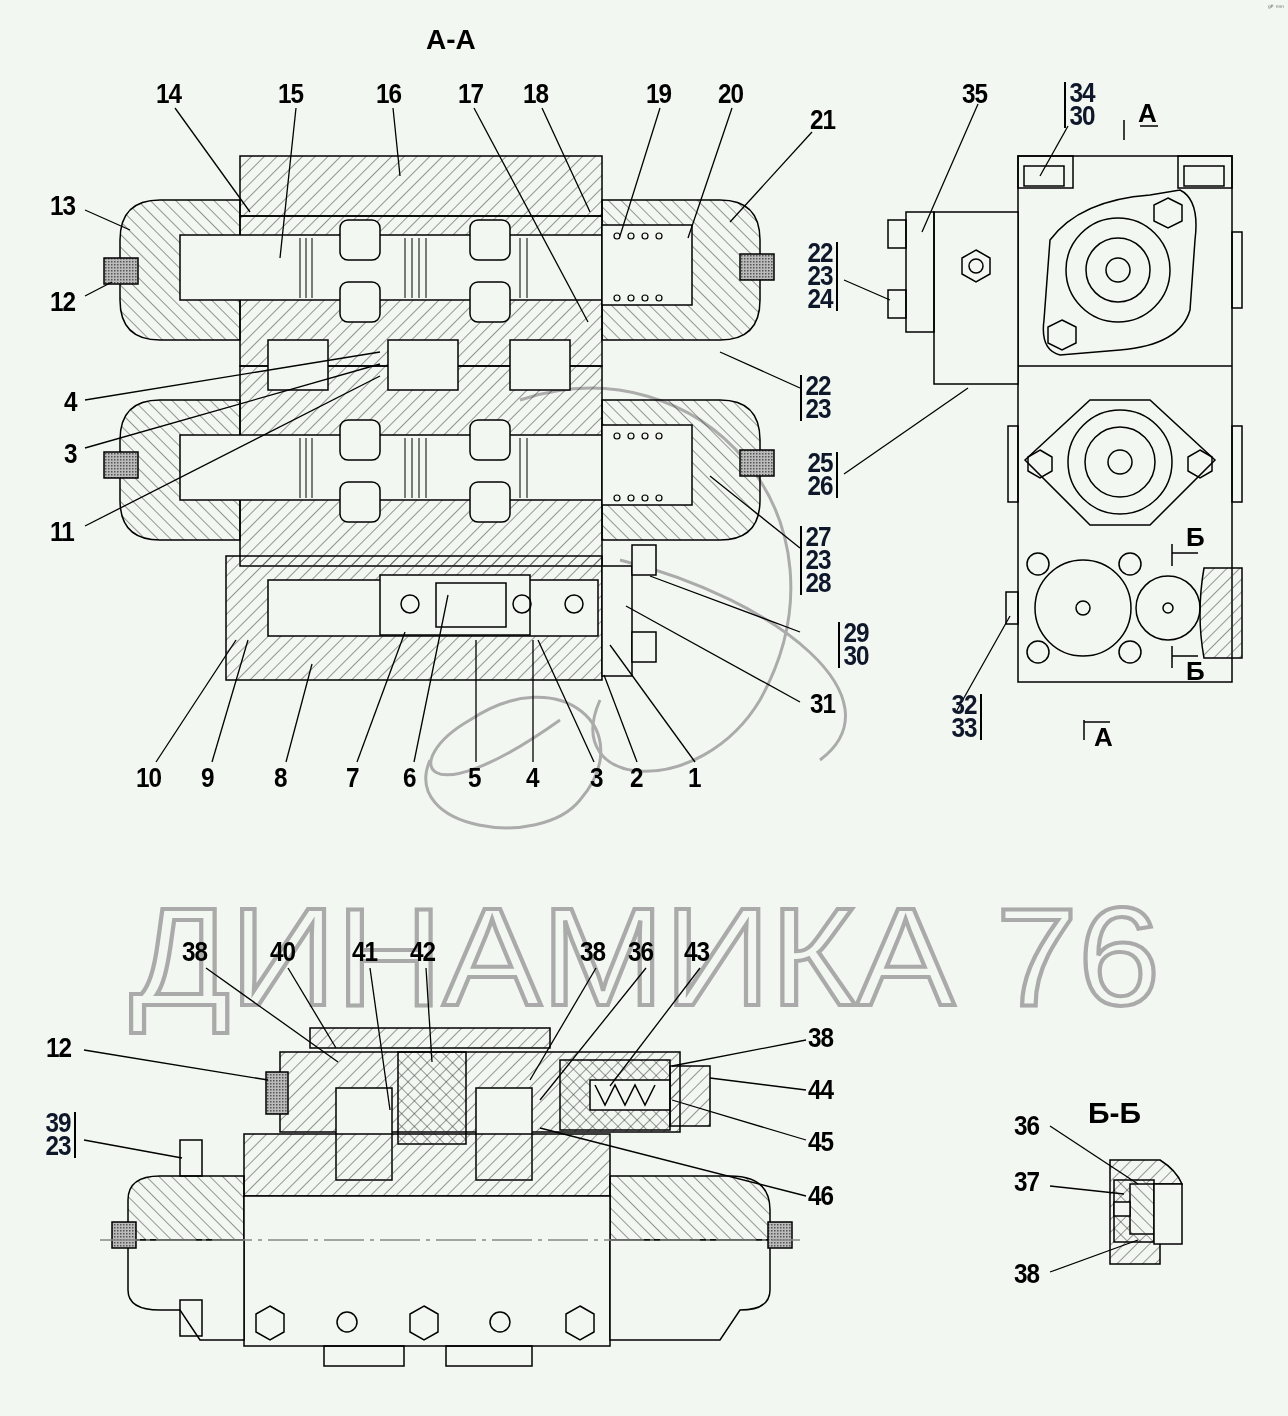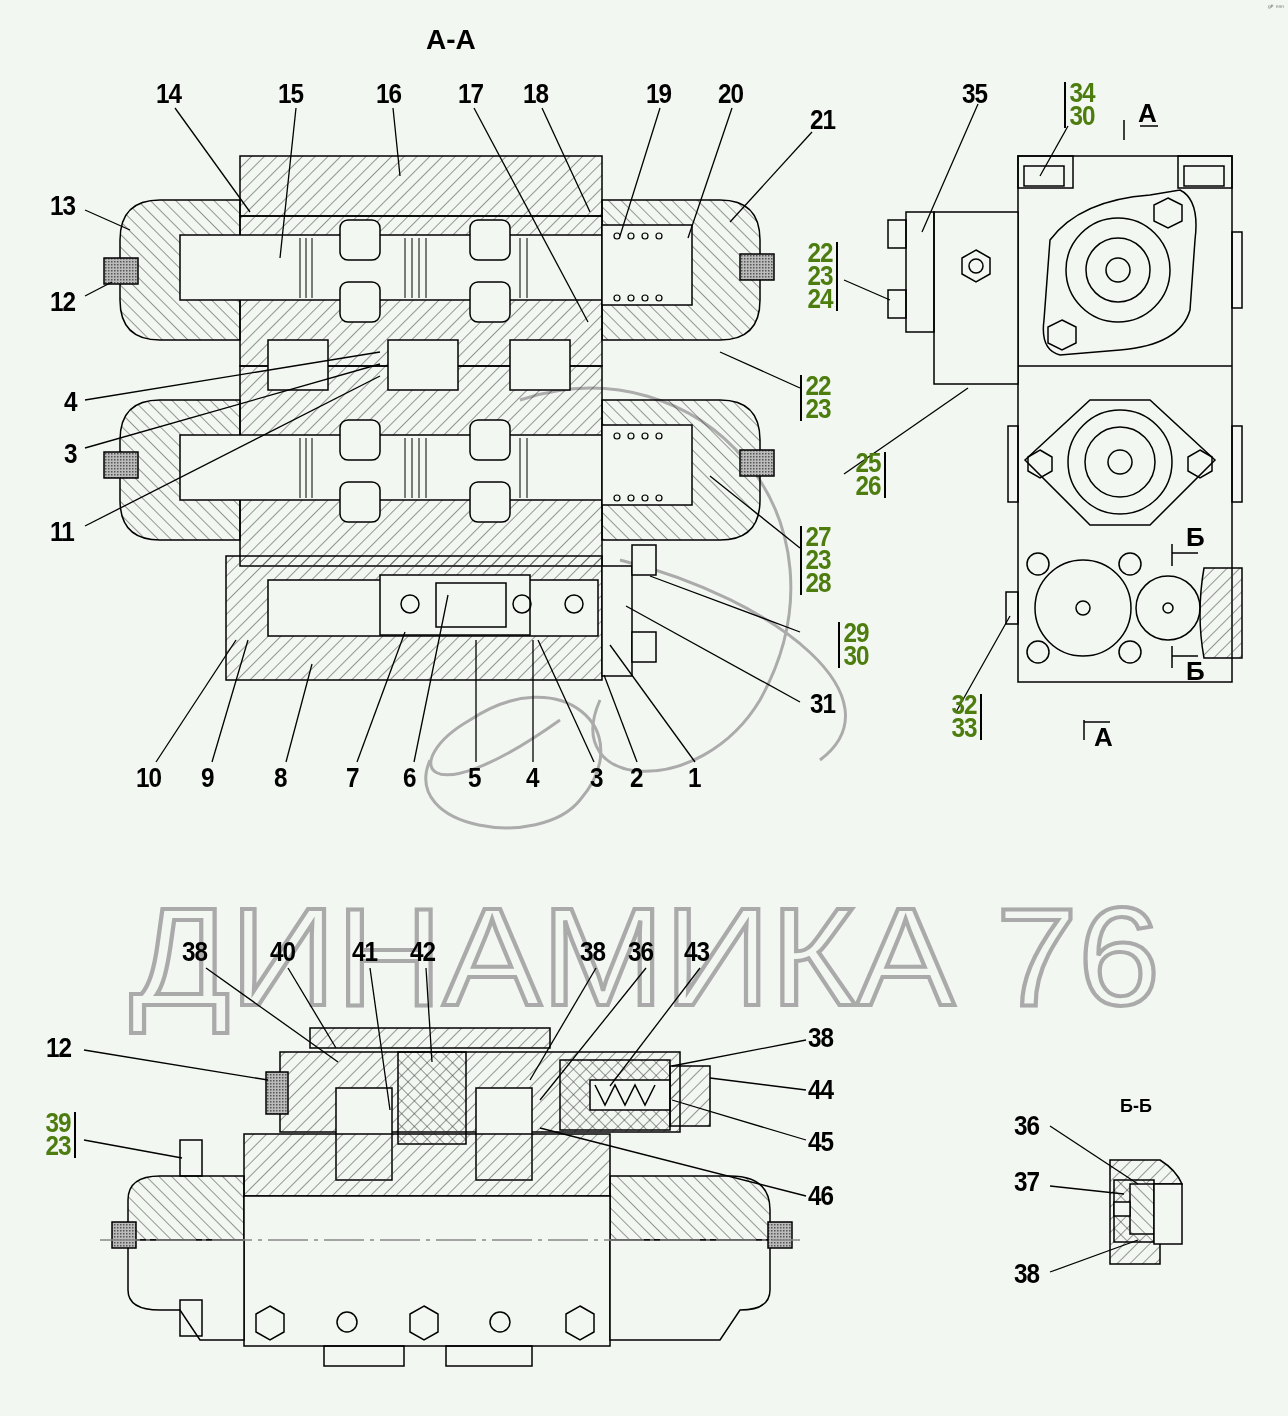--- a/index.html
+++ b/index.html
@@ -1,19 +1,19 @@
 <!DOCTYPE html>
 <html><head>
 <meta charset="utf-8">
 <style>
   html,body{margin:0;padding:0;background:#f3f7f2;}
   body{width:1288px;height:1416px;position:relative;overflow:hidden;font-family:"Liberation Sans",sans-serif;}
   #canvas{position:absolute;left:0;top:0;width:1288px;height:1416px;}
   .lbl{position:absolute;font-family:"Liberation Sans",sans-serif;font-weight:bold;font-size:27px;color:#000;line-height:24px;transform:scaleX(0.9);transform-origin:left top;letter-spacing:-1px;}
-  .stack{position:absolute;font-weight:bold;font-size:27px;line-height:23px;color:#4d7c0f;font-family:"Liberation Sans",sans-serif;letter-spacing:-1px;}
+  .stack{position:absolute;font-weight:bold;font-size:27px;line-height:23px;color:#0f172a;font-family:"Liberation Sans",sans-serif;letter-spacing:-1px;}
   .stack.bl{border-left:2px solid #000;padding-left:2px;}
   .stack.br{border-right:2px solid #000;padding-right:2px;text-align:right;}
   .stack div{transform:scaleX(0.9);}
   .title{position:absolute;font-weight:bold;font-size:28px;color:#000;font-family:"Liberation Sans",sans-serif;}
   .corner{position:absolute;right:4px;top:4px;font-size:7px;color:#555;font-family:"DejaVu Sans",sans-serif;}
 </style>
 </head>
 <body>
 
 <svg id="canvas" viewBox="0 0 1288 1416" xmlns="http://www.w3.org/2000/svg">
@@ -318,21 +318,21 @@
 <div class="stack bl" style="left:1064px;top:82px;">
   <div>34</div>
   <div>30</div>
 </div>
 <div class="title" style="left:1138px;top:98px;font-size:26px;">А</div>
 <div class="stack br" style="left:806px;top:242px;">
   <div>22</div>
   <div>23</div>
   <div>24</div>
 </div>
-<div class="stack br" style="left:806px;top:452px;margin-left:48px;">
+<div class="stack br" style="left:806px;top:452px;">
   <div>25</div>
   <div>26</div>
 </div>
 <div class="title" style="left:1186px;top:522px;font-size:26px;">Б</div>
 <div class="title" style="left:1186px;top:656px;font-size:26px;">Б</div>
 <div class="stack br" style="left:950px;top:694px;">
   <div>32</div>
   <div>33</div>
 </div>
 <div class="title" style="left:1094px;top:722px;font-size:26px;">А</div>
@@ -347,16 +347,16 @@
 <div class="lbl" style="left:46px;top:1036px;">12</div>
 <div class="stack br" style="left:44px;top:1112px;">
   <div>39</div>
   <div>23</div>
 </div>
 <div class="lbl" style="left:808px;top:1026px;">38</div>
 <div class="lbl" style="left:808px;top:1078px;">44</div>
 <div class="lbl" style="left:808px;top:1130px;">45</div>
 <div class="lbl" style="left:808px;top:1184px;">46</div>
 
-<div class="title" style="left:1120px;top:1096px;font-size:18px;">Б-Б</div>
+<div class="title" style="left:1088px;top:1096px;font-size:30px;">Б-Б</div>
 <div class="lbl" style="left:1014px;top:1114px;">36</div>
 <div class="lbl" style="left:1014px;top:1170px;">37</div>
 <div class="lbl" style="left:1014px;top:1262px;">38</div>
 
 </body></html>

